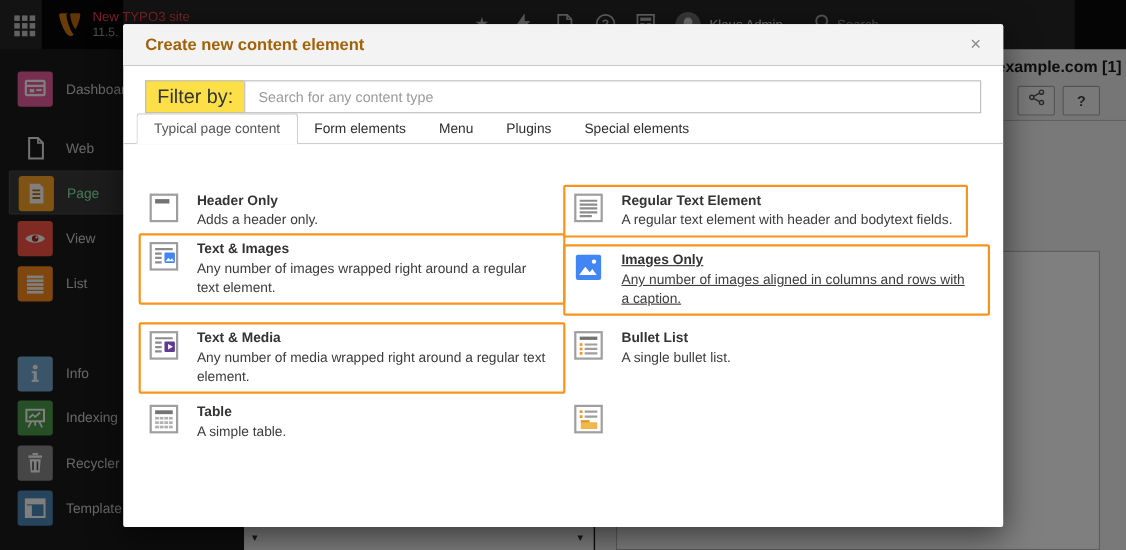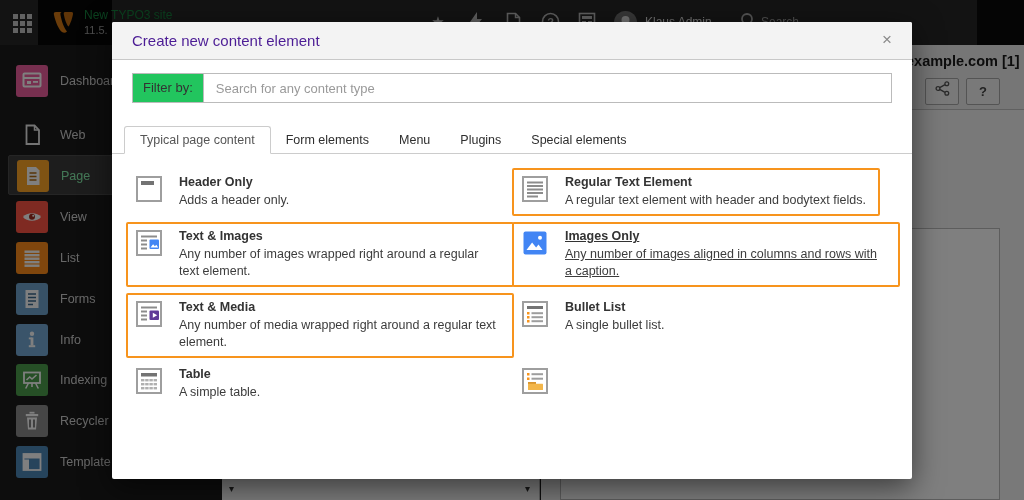--- a/index.html
+++ b/index.html
@@ -6,21 +6,21 @@
   html,body { width:1024px; height:500px; overflow:hidden; background:#1a1a1a;
               font-family:"Liberation Sans", sans-serif; }
   .stage { position:relative; width:1024px; height:500px; overflow:hidden; }
 
   
   .topbar { position:absolute; left:0; top:0; width:1024px; height:45px; background:#262626; z-index:1; }
   .apps-btn { position:absolute; left:11px; top:12px; width:22px; height:22px; cursor:pointer; }
   .brand { position:absolute; left:38px; top:0; width:74px; height:45px; background:#070707; }
   .brand-logo { position:absolute; left:14px; top:9px; }
   .brand-text { position:absolute; left:46px; top:8px; width:160px; }
-  .brand-name { font-size:12px; color:#15803d; white-space:nowrap; }
+  .brand-name { font-size:12px; color:#ef4444; white-space:nowrap; }
   .brand-ver  { font-size:11px; color:#9a9a9a; margin-top:2px; }
   .tb-ic { position:absolute; top:12px; width:20px; height:20px; text-align:center; color:#bdbdbd; font-size:15px; line-height:20px; cursor:pointer; }
   .tb-avatar { position:absolute; top:11px; width:23px; height:23px; border-radius:50%; background:#6f6f6f; overflow:hidden; cursor:pointer; }
   .tb-user { position:absolute; top:15px; font-size:12px; color:#dedede; cursor:pointer; white-space:nowrap; }
   .tb-search-label { position:absolute; top:15px; font-size:12px; color:#9b9b9b; cursor:pointer; }
   .tb-search-panel { position:absolute; right:0; top:0; width:47px; height:45px; background:#0a0a0a; }
 
   
   .modmenu { position:absolute; left:0; top:45px; width:222px; height:455px; background:#1a1a1a; z-index:1; }
   .mm-row { position:absolute; left:0; width:222px; height:40px; cursor:pointer; }
@@ -41,27 +41,27 @@
   .dh-btn { position:absolute; top:33px; width:34px; height:27px; border:1px solid #a8a8a8; border-radius:2px; background:#f3f3f3; text-align:center; line-height:25px; font-size:13px; font-weight:bold; color:#444444; cursor:pointer; }
   .white-panel { position:absolute; left:19px; top:183px; width:440px; height:272px; background:#ffffff; border:1px solid #bbbbbb; }
 
   
   .backdrop { position:absolute; inset:0; background:rgba(0,0,0,0.5); z-index:5; }
 
   
   .modal { position:absolute; left:112px; top:22px; width:800px; height:457px; background:#ffffff; z-index:10;
            box-shadow:0 8px 30px rgba(0,0,0,0.55); border-radius:2px; }
   .modal-header { position:relative; height:38px; background:#f3f3f3; border-bottom:1px solid #c8c8c8; border-radius:2px 2px 0 0; }
-  .modal-title { position:absolute; left:20px; top:10px; font-size:15px; color:#4c1d95; }
+  .modal-title { position:absolute; left:20px; top:10px; font-size:15px; color:#a16207;font-weight:bold; }
   .modal-close { position:absolute; right:16px; top:8px; font-size:17px; color:#8a8a8a; cursor:pointer; padding:0 4px; }
   .filter-row { display:flex; margin:13px 20px 0 20px; height:30px; }
-  .filter-addon { background:#22c55e; border:1px solid #bbbbbb; border-right:none; font-size:13px; color:#333333; line-height:28px; padding:0 10px; white-space:nowrap; }
+  .filter-addon { background:#fde047; border:1px solid #bbbbbb; border-right:none; font-size:18px; color:#333333; line-height:28px; padding:0 10px; white-space:nowrap; }
   .filter-input { flex:1; border:1px solid #bbbbbb; font-size:13px; color:#333333; padding:0 12px; outline:none; font-family:"Liberation Sans", sans-serif; }
   .filter-input::placeholder { color:#9a9a9a; }
-  .tabs { position:relative; margin-top:23px; padding-left:12px; border-bottom:1px solid #cccccc; display:flex; align-items:flex-end; height:28px; }
+  .tabs { position:relative; padding-left:12px; border-bottom:1px solid #cccccc; display:flex; align-items:flex-end; height:28px; }
   .tab { font-size:12.5px; color:#2e2e2e; padding:6px 15px; cursor:pointer; white-space:nowrap; }
   .tab.active { background:#ffffff; border:1px solid #cccccc; border-bottom:1px solid #ffffff; border-radius:3px 3px 0 0; margin-bottom:-1px; color:#555555; }
   .wz-area { position:absolute; left:0; top:131px; right:0; bottom:0; }
   .wz { position:absolute; display:flex; align-items:flex-start; border:2px solid transparent; border-radius:2px;
         padding:3px 12px 5px 5px; max-width:388px; width:max-content; cursor:pointer; text-decoration:none; }
   .wz.hl { border-color:#f7941d; }
   .wz-ic { flex:0 0 32px; width:32px; height:32px; margin-right:14px; }
   .wz-tx { padding-top:2px; }
   .wz-title { display:block; font-size:12.5px; font-weight:bold; color:#333333; margin-bottom:3px; }
   .wz-desc { display:block; font-size:12.5px; color:#3c3c3c; line-height:17px; }
@@ -188,29 +188,20 @@
               <rect x="8.5" y="8.5" width="15" height="2.4"></rect>
               <rect x="8.5" y="12" width="15" height="2.4"></rect>
               <rect x="8.5" y="15.5" width="15" height="2.4"></rect>
               <rect x="8.5" y="19" width="15" height="2.4"></rect>
               <rect x="8.5" y="22.5" width="15" height="2.4"></rect>
             </g>
           </svg>
       </span>
       <span class="mm-lb">List</span>
     </div>
-    <div class="mm-row" style="top:234px">
-      <span class="mm-ic" style="background: rgb(111, 163, 204);">
-        <svg width="32" height="32" viewBox="0 0 32 32">
-            <rect x="9.5" y="7" width="13" height="18" fill="#ffffff"></rect>
-            <path d="M12 11 h8 M12 14.5 h8 M12 18 h8 M12 21.5 h5" stroke="#3a688c" stroke-width="1.5"></path>
-          </svg>
-      </span>
-      <span class="mm-lb">Forms</span>
-    </div>
     <div class="mm-row" style="top:275px">
       <span class="mm-ic" style="background: rgb(116, 169, 212);">
         <svg width="32" height="32" viewBox="0 0 32 32">
             <circle cx="16" cy="9.8" r="2.2" fill="#ffffff"></circle>
             <rect x="14.6" y="13.5" width="2.8" height="8" fill="#ffffff"></rect>
             <rect x="12.8" y="13.5" width="3" height="1.8" fill="#ffffff"></rect>
             <rect x="12.8" y="21.2" width="6.4" height="2" fill="#ffffff"></rect>
           </svg>
       </span>
       <span class="mm-lb">Info</span>
@@ -322,21 +313,21 @@
                 <path d="M8 23.5 h11"></path>
               </g>
             </svg>
         </span>
         <span class="wz-tx">
             <b class="wz-title">Regular Text Element</b>
         <span class="wz-desc">A regular text element with header and bodytext fields.</span>
           </span>
       </a>
 
-      <a class="wz hl" style="left:14px;top:69px">
+      <a class="wz hl" style="left:14px;top:59px">
         <span class="wz-ic">
           <svg width="32" height="32" viewBox="0 0 32 32">
               <rect x="4" y="4" width="24" height="24" fill="#ffffff" stroke="#9e9e9e" stroke-width="2"></rect>
               <g stroke="#8c8c8c" stroke-width="2">
                 <path d="M8 9.5 h16"></path>
                 <path d="M8 13.5 h6"></path>
                 <path d="M8 17.5 h6"></path>
                 <path d="M8 21.5 h6"></path>
               </g>
               <rect x="16.5" y="12.5" width="9.5" height="9.5" rx="1" fill="#4285f4"></rect>

